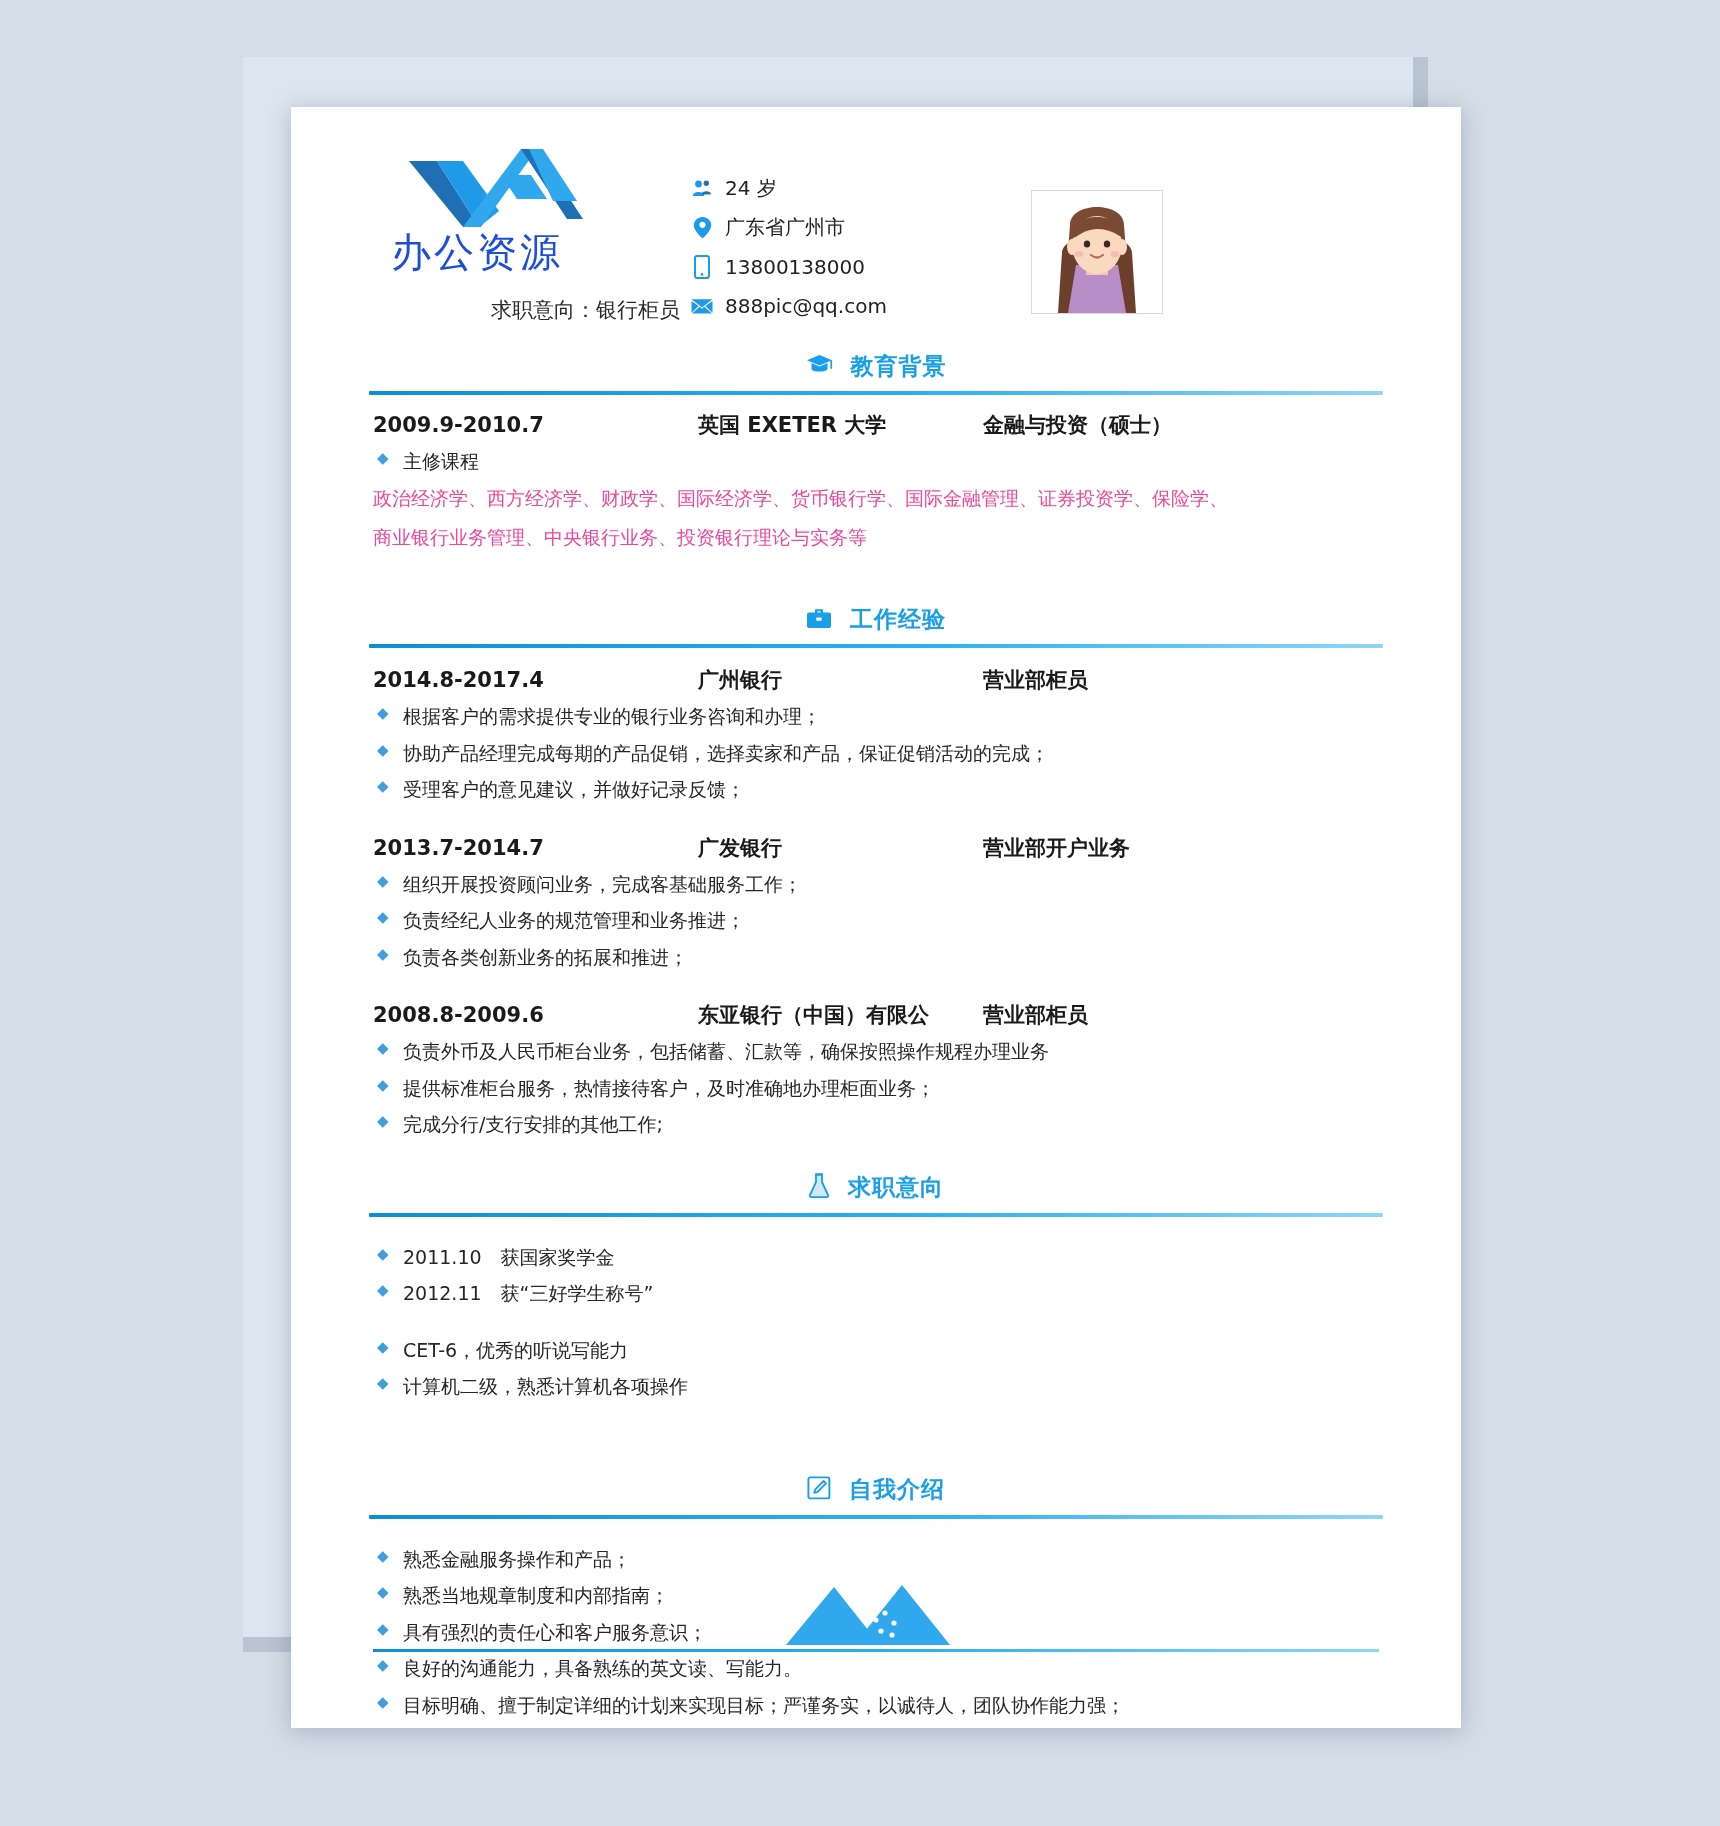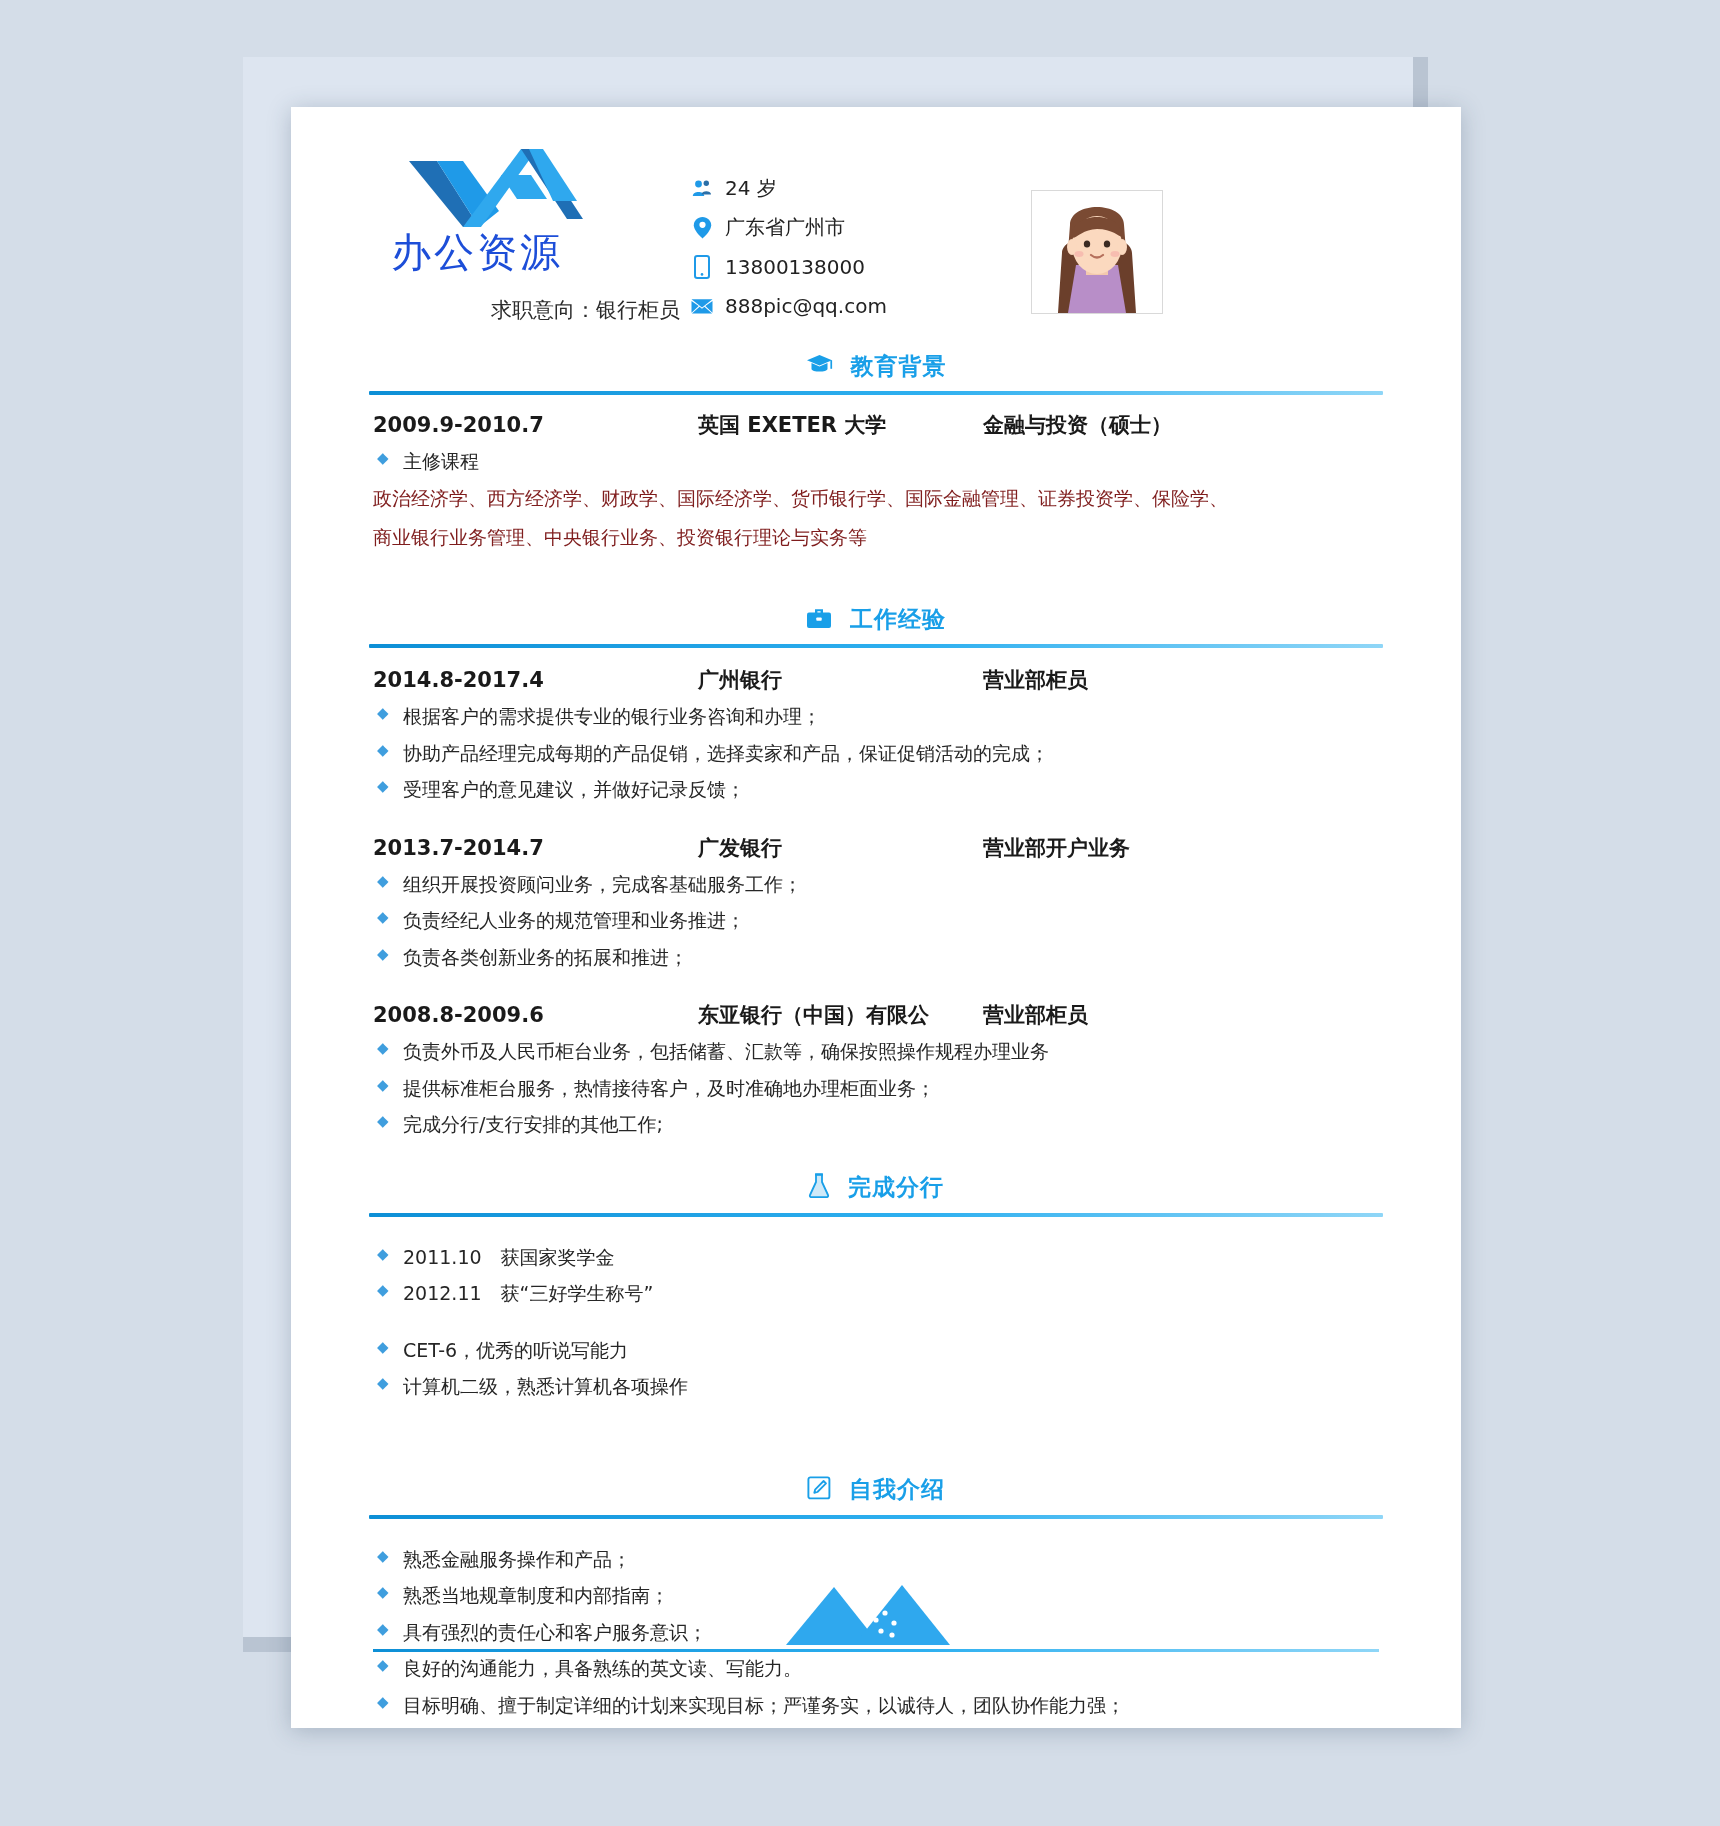--- a/index.html
+++ b/index.html
@@ -162,21 +162,21 @@
     line-height: 1.55;
     width: 30px;
     flex-shrink: 0;
     text-align: left;
     padding-left: 4px;
   }
   .bt { flex: 1; }
 
   .courses {
     font-size: 19px;
-    color: #7f1d1d;
+    color: #ec4899;
     line-height: 1.75;
     margin-top: 6px;
   }
   .gap-md  { height: 30px; }
   .gap-lg  { height: 46px; }
 
   
   .award-gap { height: 20px; }
 
   
@@ -399,21 +399,21 @@
 
   <div class="gap-md"></div>
 
   <div class="sec-title">
     <span>
       <svg width="22" height="25" viewBox="0 0 22 25">
         <path d="M8 1.5 L14 1.5 L14 9 L20 22 C20.6 23.4 19.6 24.2 18.4 24.2 L3.6 24.2 C2.4 24.2 1.4 23.4 2 22 L8 9 Z" fill="#cfe9f8" stroke="#199fe8" stroke-width="1.8" stroke-linejoin="round"></path>
         <rect x="7" y="0.4" width="8" height="2.2" fill="#199fe8"></rect>
       </svg>
     </span>
-    <span class="ttl">完成分行</span>
+    <span class="ttl">求职意向</span>
   </div>
   <div class="sec-rule"></div>
 
   <div class="body-pad">
     <div style="height:18px"></div>
     <ul class="bullets">
       <li>
           <span class="dia">◆</span>
           <span class="bt">2011.10　获国家奖学金</span>
         </li>

